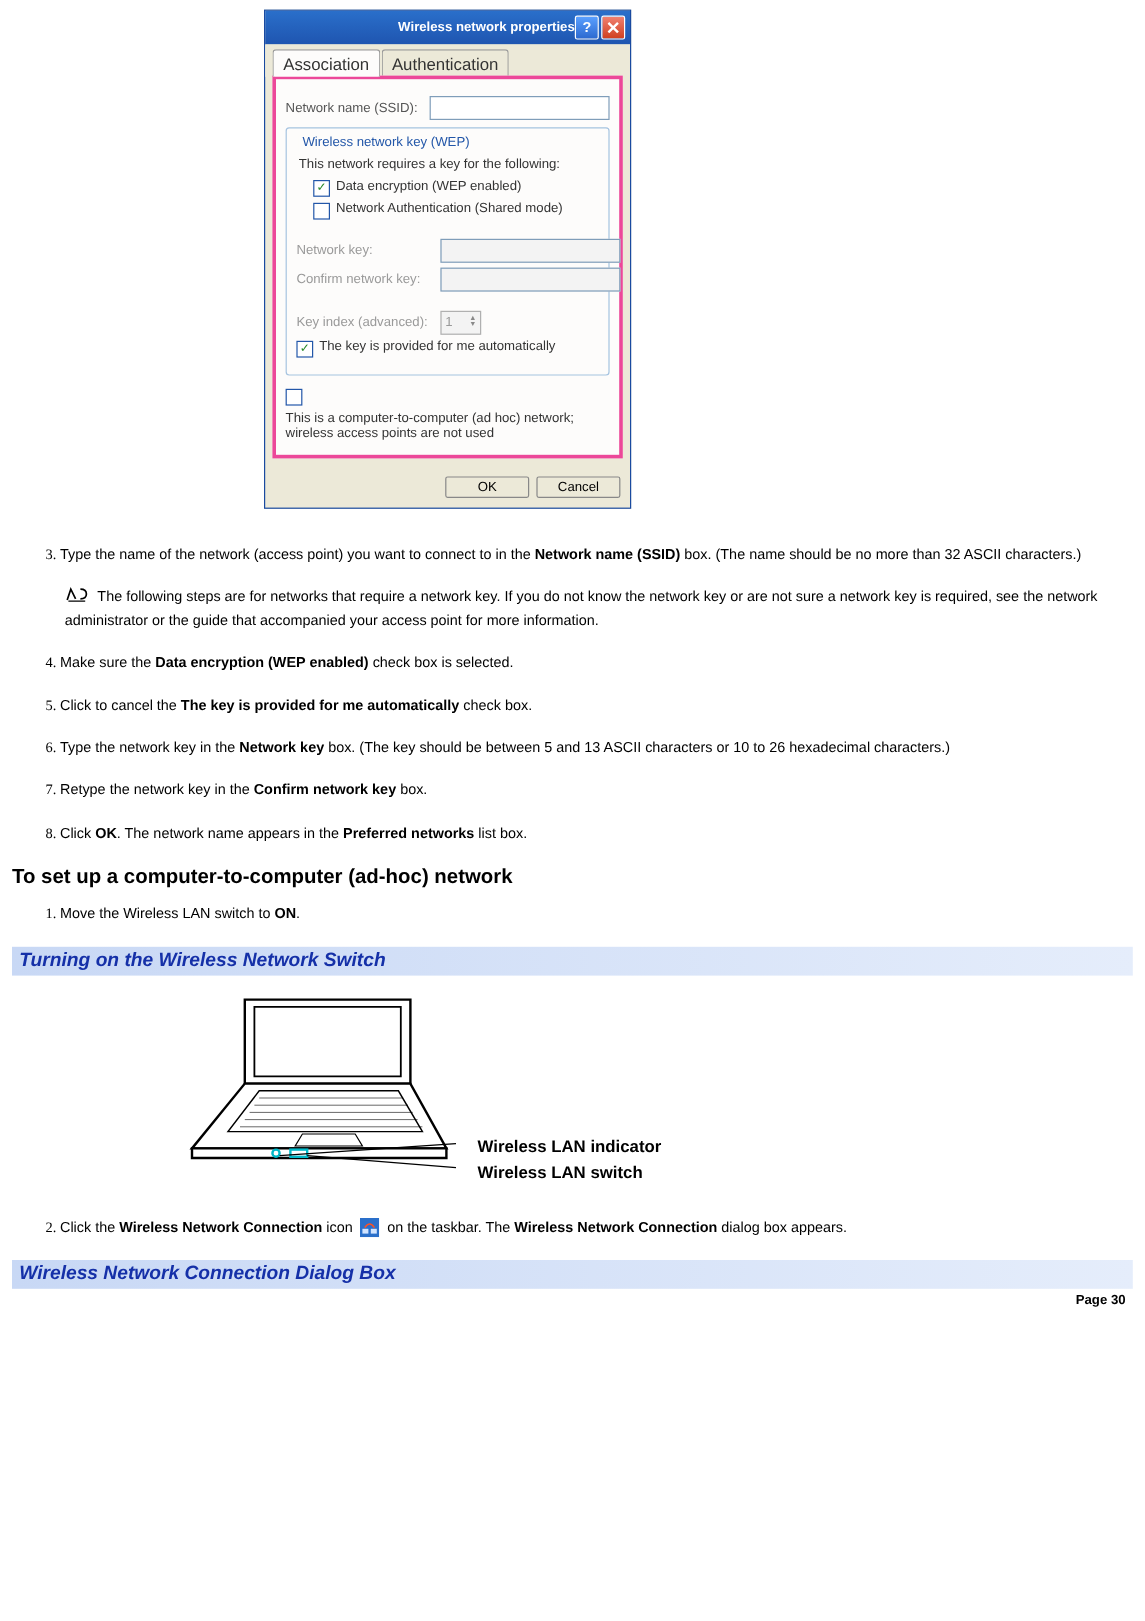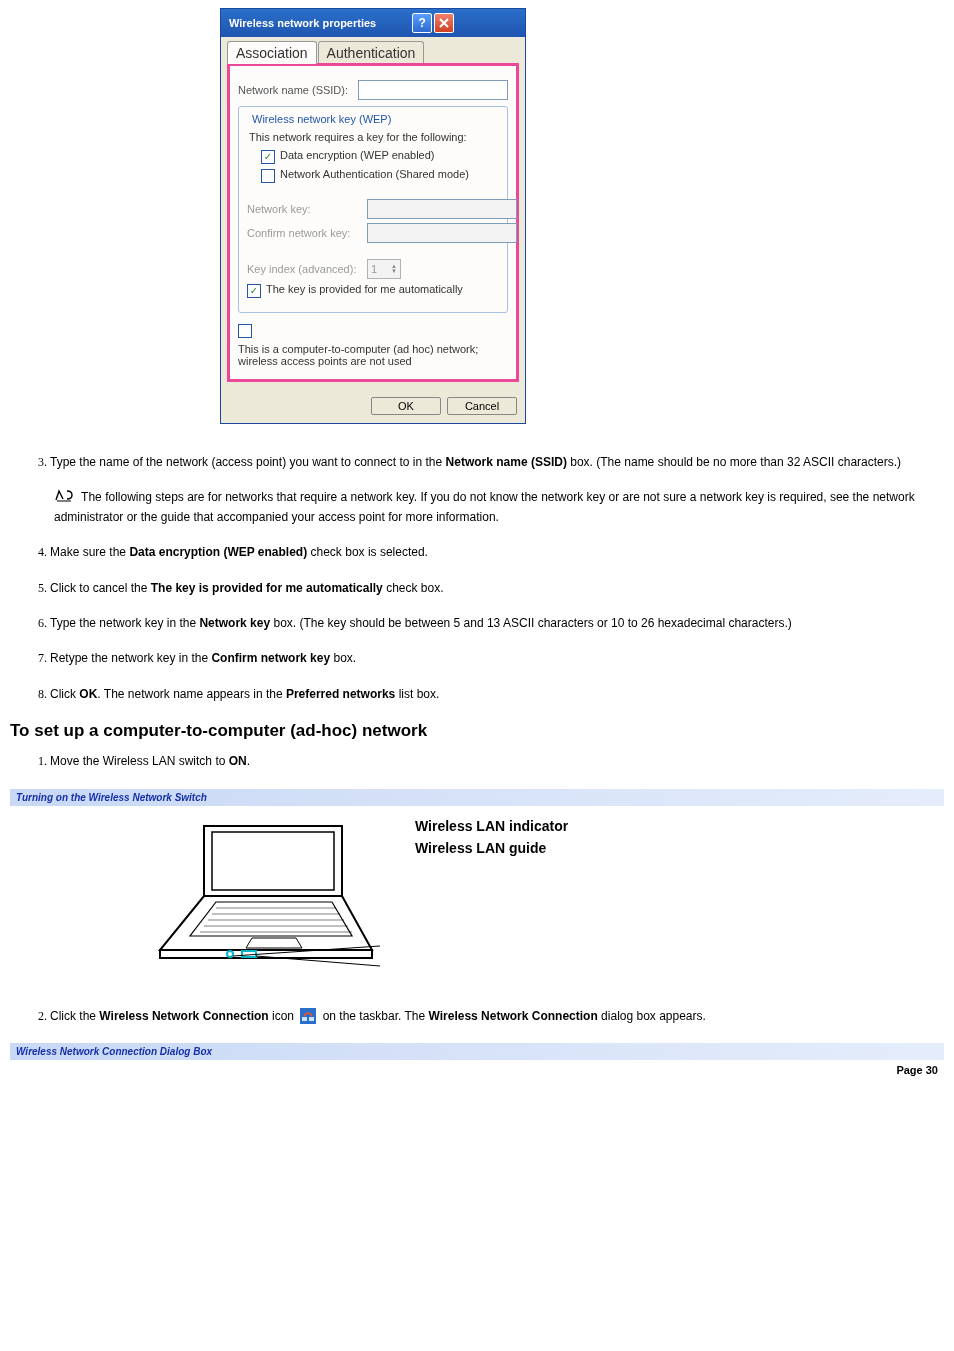--- a/index.html
+++ b/index.html
@@ -22,22 +22,21 @@
     font-family: Tahoma, sans-serif;
     font-size: 11px;
   }
   .titlebar {
     background: linear-gradient(to bottom, #2a6fca 0%, #1f55b0 100%);
     color: #fff;
     padding: 4px 4px 4px 8px;
     font-weight: bold;
     display: flex;
     align-items: center;
-    justify-content: flex-start;
-    gap: 36px;
+    justify-content: flex-end;
   }
   .titlebar-buttons {
     display: flex;
     gap: 2px;
   }
   .title-btn {
     width: 18px;
     height: 18px;
     display:flex;
     align-items:center;
@@ -204,27 +203,28 @@
     font-weight:bold;
     font-size:17px;
     margin:18px 0 12px 0;
   }
   .caption-bar {
     background: linear-gradient(to right, #c8d8f5, #e5edfb);
     color:#1530a8;
     font-style:italic;
     font-weight:bold;
     padding:3px 6px;
-    font-size:10px;
+    font-size:16px;
     margin:0 0 4px 0;
   }
   .figure-area {
     margin:12px 0 20px 110px;
     display:flex;
-    gap:35px;
+    align-items:flex-end;
+    gap:18px;
   }
   .laptop-svg {
     width:260px;
     height:170px;
   }
   .annot-stack {
     display:flex;
     flex-direction:column;
     gap:6px;
     margin-bottom:10px;
@@ -379,21 +379,21 @@
     <polygon points="40,132 252,132 252,140 40,140" fill="#fff" stroke="#000" stroke-width="2"></polygon>
 
     <circle cx="110" cy="136" r="3" fill="none" stroke="#00b8c8" stroke-width="2"></circle>
     <rect x="122" y="133" width="14" height="6" fill="none" stroke="#00b8c8" stroke-width="2"></rect>
 
     <line x1="113" y1="138" x2="260" y2="128" stroke="#000" stroke-width="1"></line>
     <line x1="136" y1="138" x2="260" y2="148" stroke="#000" stroke-width="1"></line>
   </svg>
   <div class="annot-stack">
     <span class="annot">Wireless LAN indicator</span>
-    <span class="annot">Wireless LAN guide</span>
+    <span class="annot">Wireless LAN switch</span>
   </div>
 </div>
 
 <ol class="steps" start="2">
   <li>
     <span>Click the </span><b>Wireless Network Connection</b><span> icon </span>
     <span class="taskbar-icon">
       <svg width="16" height="16" viewBox="0 0 16 16">
         <rect x="0" y="0" width="16" height="16" fill="#2a6fca"></rect>
         <rect x="2" y="9" width="5" height="4" fill="#cfe3ff"></rect>

